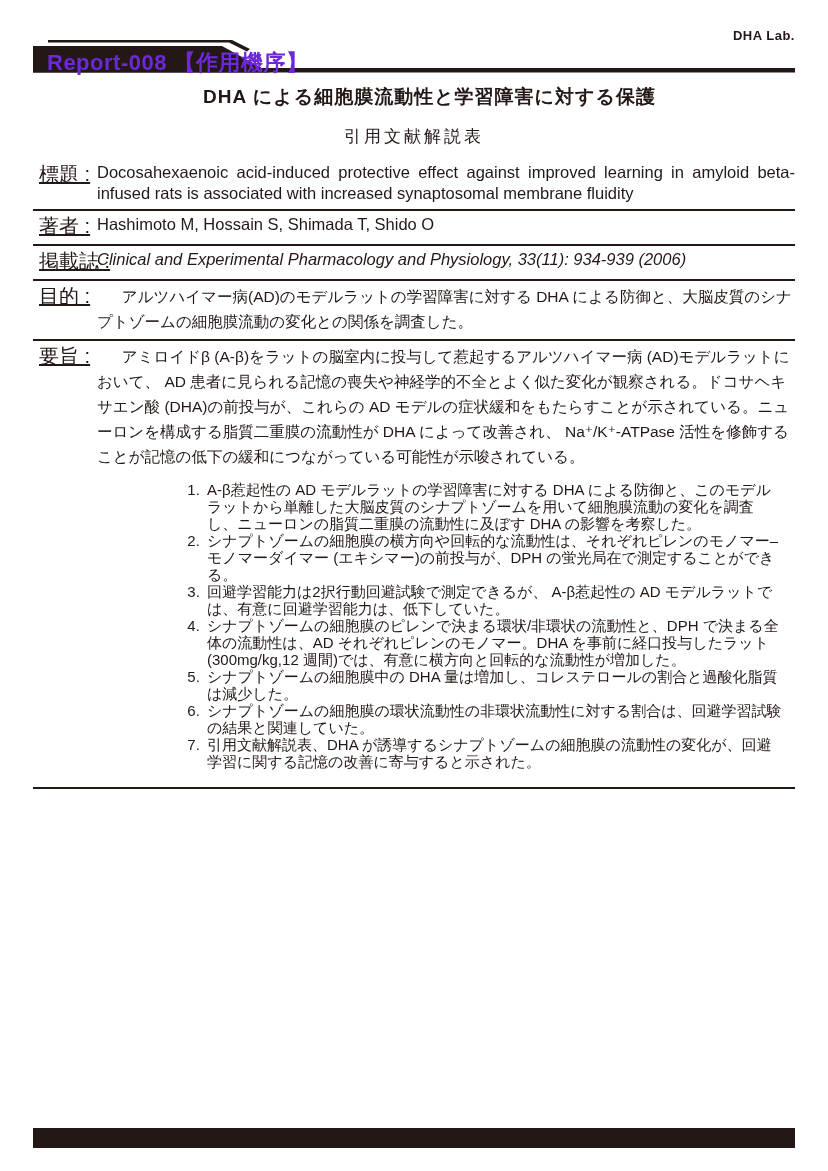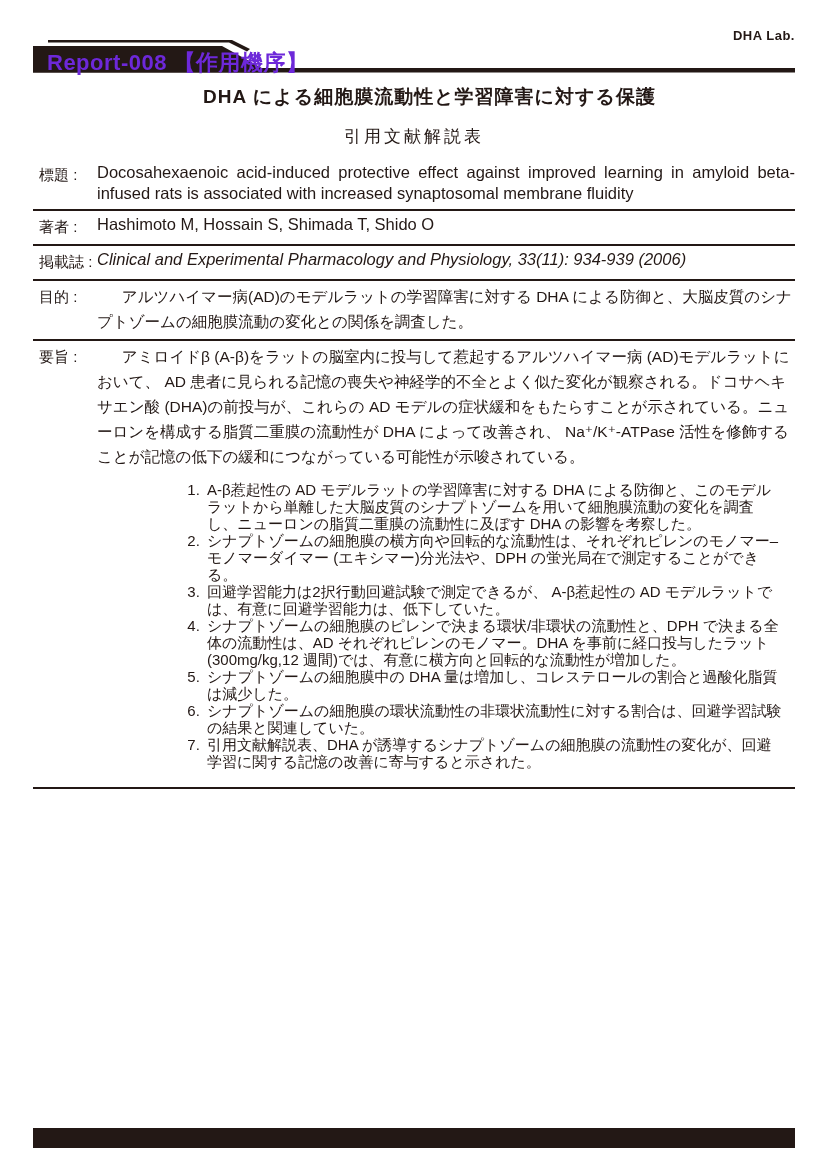--- a/index.html
+++ b/index.html
@@ -34,21 +34,21 @@
   .trow.last { border-bottom: 2.5px solid #231815; }
   .tlabel {
     flex: none; width: 64px; padding-left: 6px;
     font-size: 15px; line-height: 21px; white-space: nowrap;
   }
   .tvalue { flex: 1; min-width: 0; }
   .en { font-size: 16.5px; line-height: 21px; }
   .justify { text-align: justify; }
   .journal { font-style: italic; }
   .jp { font-size: 15.5px; line-height: 25px; }
-  .jp-label { font-size: 15px; line-height: 25px; }
+  .jp-label { font-size: 20px; line-height: 25px; text-decoration: underline; }
   .para-indent { text-indent: 1.6em; }
   ol.points {
     margin: 12px; padding: 0 0 0 95px;
     list-style: decimal outside;
     font-size: 15px; line-height: 17px;
   }
   ol.points li { padding-left: 3px; }
   .footer-bar {
     position: absolute; left: 33px; top: 1128px;
     width: 762px; height: 20px; background: #231815;
@@ -90,21 +90,21 @@
       <div class="tlabel jp-label">目的 :</div>
       <div class="tvalue jp para-indent">アルツハイマー病(AD)のモデルラットの学習障害に対する DHA による防御と、大脳皮質のシナプトゾームの細胞膜流動の変化との関係を調査した。</div>
     </div>
 
     <div class="trow last">
       <div class="tlabel jp-label">要旨 :</div>
       <div class="tvalue">
         <div class="jp para-indent">アミロイドβ (A-β)をラットの脳室内に投与して惹起するアルツハイマー病 (AD)モデルラットにおいて、 AD 患者に見られる記憶の喪失や神経学的不全とよく似た変化が観察される。ドコサヘキサエン酸 (DHA)の前投与が、これらの AD モデルの症状緩和をもたらすことが示されている。ニューロンを構成する脂質二重膜の流動性が DHA によって改善され、 Na⁺/K⁺-ATPase 活性を修飾することが記憶の低下の緩和につながっている可能性が示唆されている。</div>
         <ol class="points">
           <li>A-β惹起性の AD モデルラットの学習障害に対する DHA による防御と、このモデルラットから単離した大脳皮質のシナプトゾームを用いて細胞膜流動の変化を調査し、ニューロンの脂質二重膜の流動性に及ぼす DHA の影響を考察した。</li>
-          <li>シナプトゾームの細胞膜の横方向や回転的な流動性は、それぞれピレンのモノマー–モノマーダイマー (エキシマー)分光法や、DPH の蛍光局在で測定することができる。</li>
+          <li>シナプトゾームの細胞膜の横方向や回転的な流動性は、それぞれピレンのモノマー–モノマーダイマー (エキシマー)の前投与が、DPH の蛍光局在で測定することができる。</li>
           <li>回避学習能力は2択行動回避試験で測定できるが、 A-β惹起性の AD モデルラットでは、有意に回避学習能力は、低下していた。</li>
           <li>シナプトゾームの細胞膜のピレンで決まる環状/非環状の流動性と、DPH で決まる全体の流動性は、AD それぞれピレンのモノマー。DHA を事前に経口投与したラット(300mg/kg,12 週間)では、有意に横方向と回転的な流動性が増加した。</li>
           <li>シナプトゾームの細胞膜中の DHA 量は増加し、コレステロールの割合と過酸化脂質は減少した。</li>
           <li>シナプトゾームの細胞膜の環状流動性の非環状流動性に対する割合は、回避学習試験の結果と関連していた。</li>
           <li>引用文献解説表、DHA が誘導するシナプトゾームの細胞膜の流動性の変化が、回避学習に関する記憶の改善に寄与すると示された。</li>
         </ol>
       </div>
     </div>
 
   </div>

